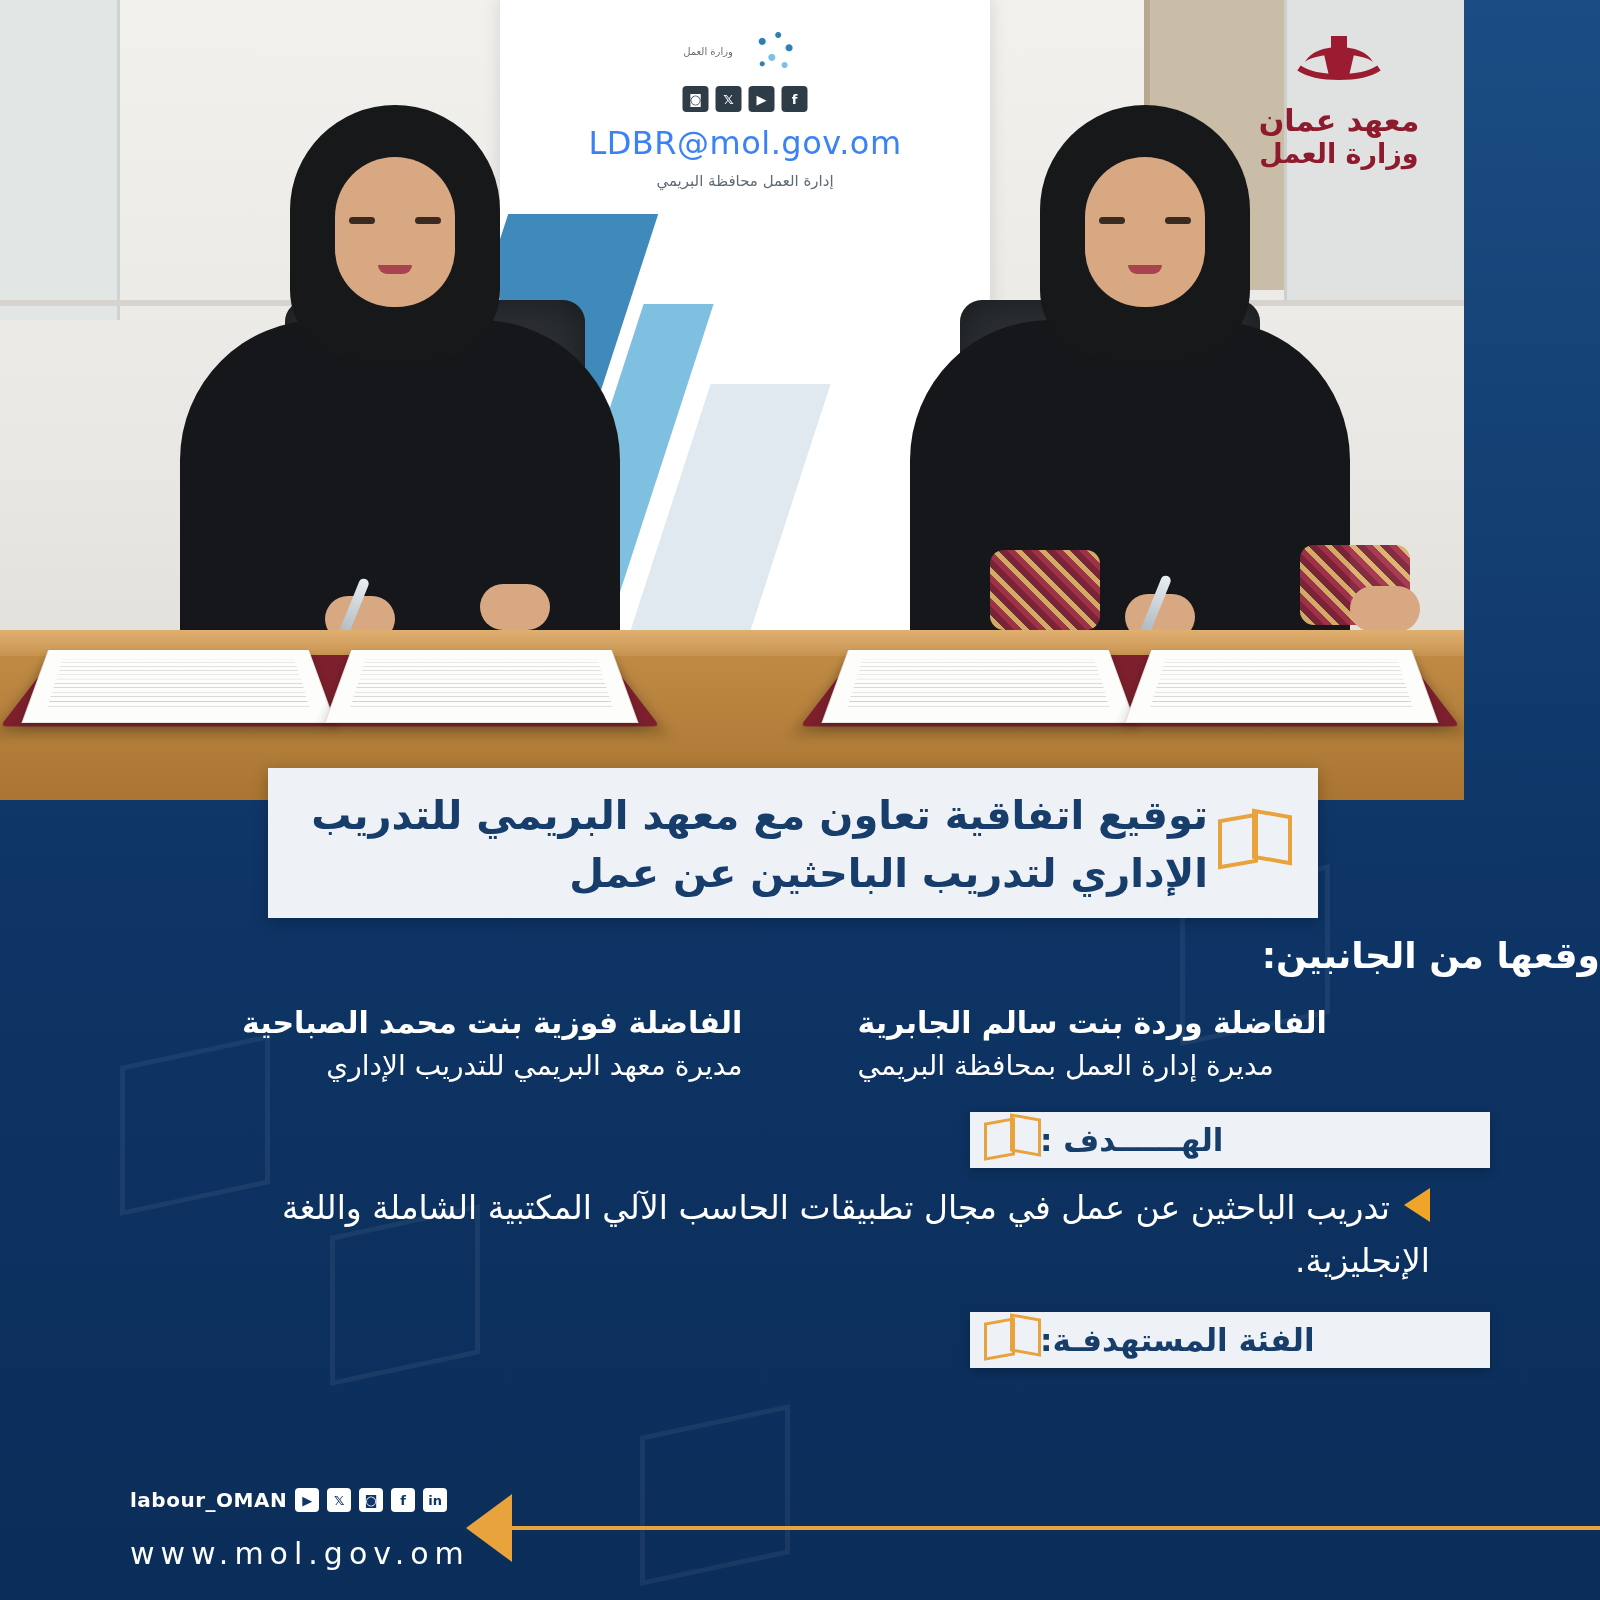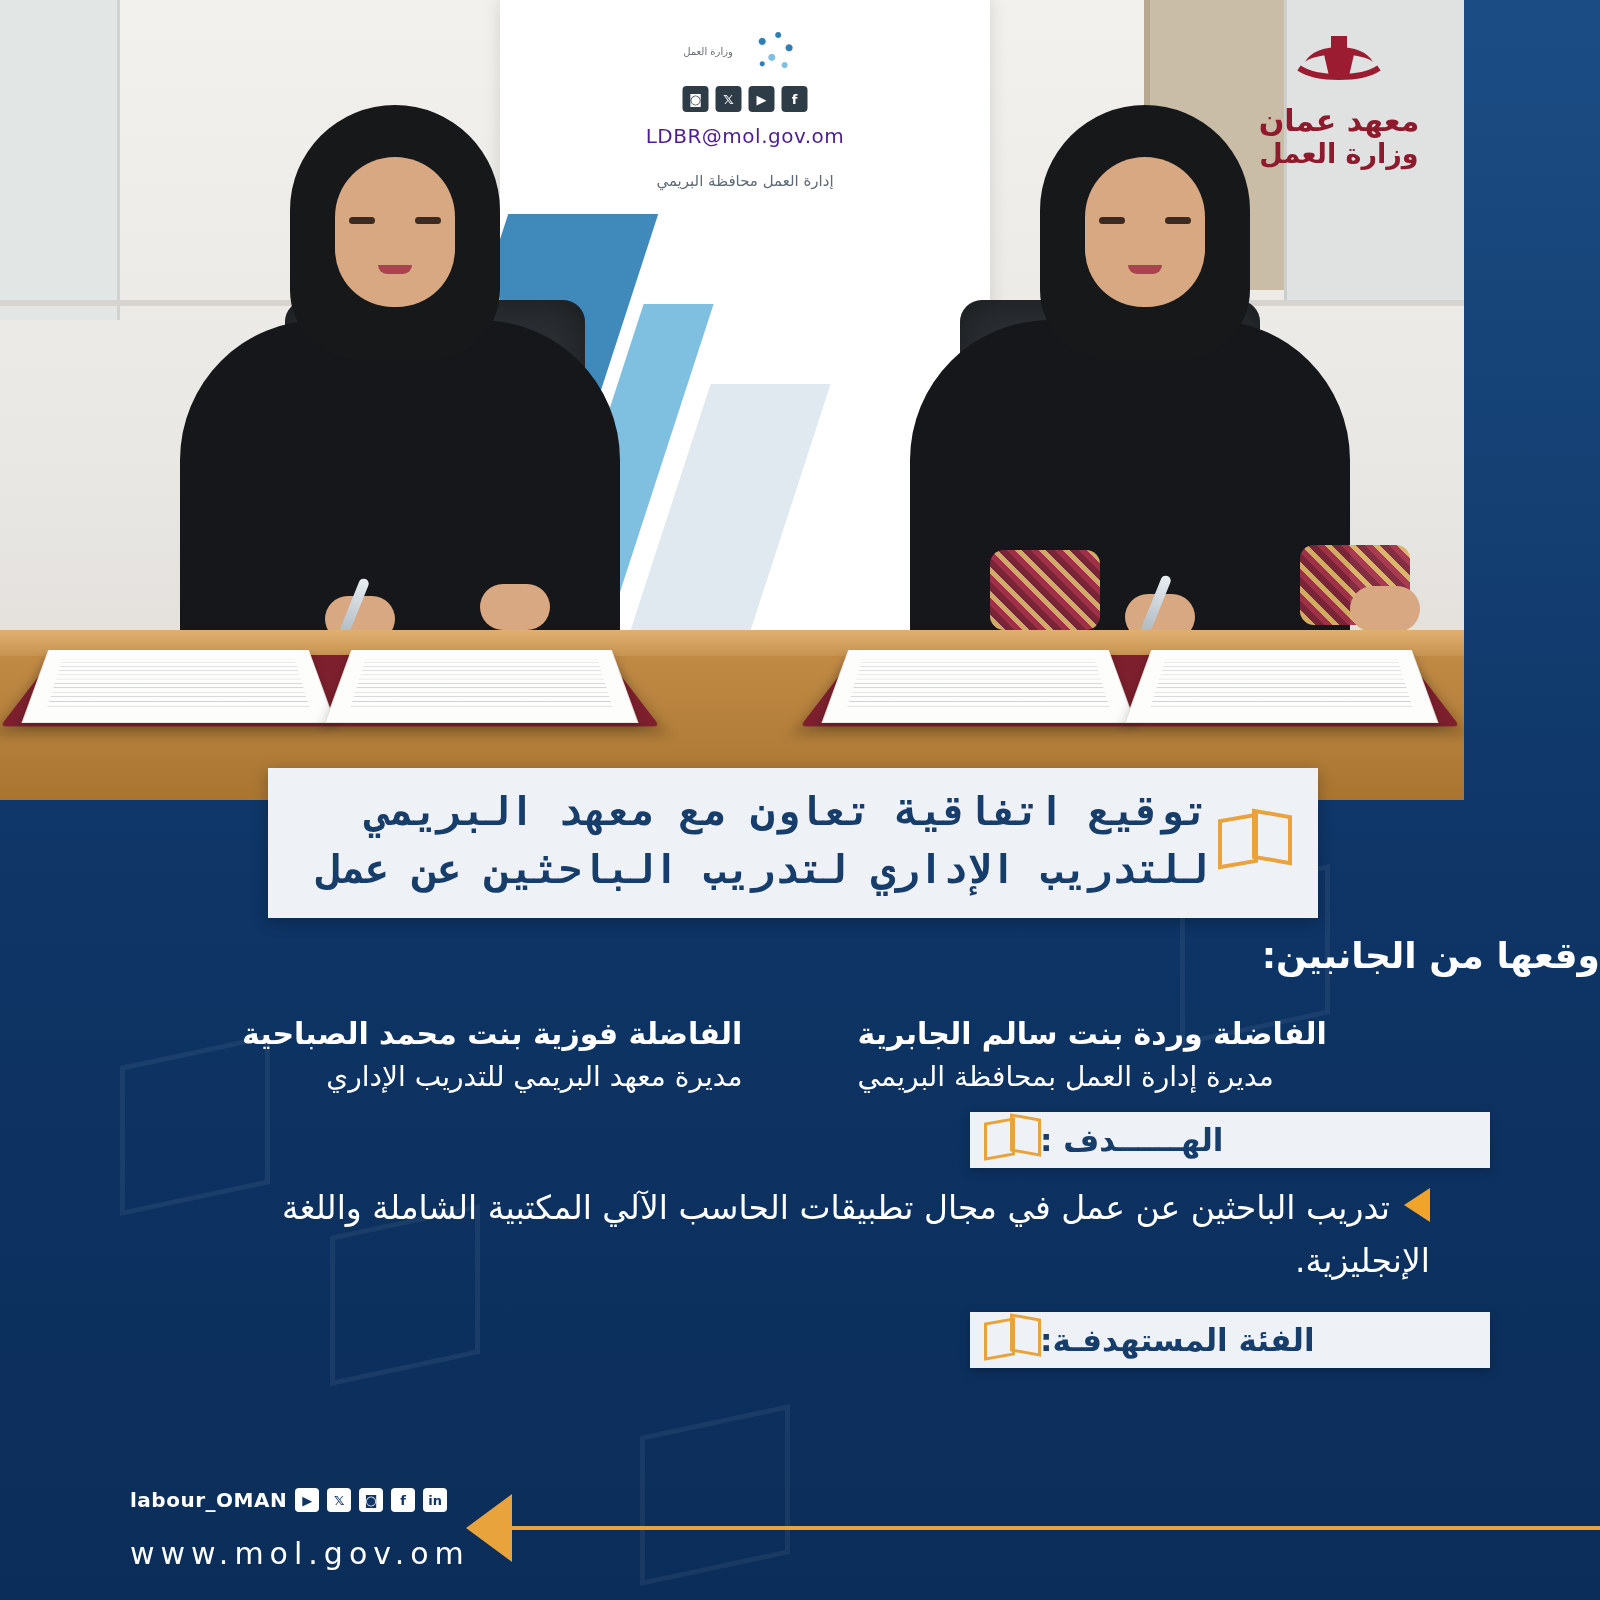--- a/index.html
+++ b/index.html
@@ -90,21 +90,21 @@
     position: absolute; left: 50%; top: 92px; transform: translateX(-50%);
     display: flex; gap: 7px;
   }
   .banner .b-social span {
     width: 26px; height: 26px; border-radius: 4px; background: #2e3c47;
     color: #fff; font-size: 13px; font-weight: bold;
     display: flex; align-items: center; justify-content: center;
   }
   .banner .b-email {
     position: absolute; left: 0; right: 0; top: 130px;
-    text-align: center; font-size: 20px; color: #4c1d95; letter-spacing: .5px;
+    text-align: center; font-size: 32px; color: #3b82f6; letter-spacing: .5px;
   }
   .banner .b-sub {
     position: absolute; left: 0; right: 0; top: 178px;
     text-align: center; font-size: 15px; color: #5d6a74;
     direction: rtl;
   }
   .table-top {
     position: absolute; left: 0; top: 630px; width: 1600px; height: 26px;
     background: linear-gradient(180deg, #e0b071, #c79350);
   }
@@ -197,21 +197,20 @@
   .ministry-logo .m-line2 { font-size: 27px; font-weight: bold; }
 
   
   .title-box {
     position: absolute; left: 268px; top: 768px;
     width: 1050px; min-height: 150px;
     background: #eef2f6;
     display: flex; align-items: center; justify-content: flex-start;
     padding: 18px 110px 16px 40px;
     box-shadow: 0 4px 14px rgba(0,0,0,.25);
-    font-family: Liberation Mono, monospace;
   }
   .title-box .t-text {
     color: #173e6b; font-size: 40px; font-weight: bold; line-height: 1.45;
     text-align: right; width: 100%;
   }
   .flag-icon {
     position: absolute; right: 26px; top: 50%; transform: translateY(-50%);
     width: 74px; height: 62px;
   }
   .flag-icon .f1, .flag-icon .f2 {
@@ -223,21 +222,21 @@
   
   .signed-by {
     position: absolute; top: 935px; left: 0; width: 1600px;
     text-align: right; color: #ffffff; font-size: 36px; font-weight: bold;
   }
   .signers {
     position: absolute; top: 1000px; left: 80px; width: 1440px;
     display: flex; justify-content: space-between;
     color: #ffffff;
   }
-  .signer { width: 46%; margin-top: 11px; }
+  .signer { width: 46%; }
   .signer.right-col { text-align: right; }
   .signer.left-col { text-align: left; }
   .signer .name { font-size: 30px; font-weight: bold; line-height: 1.5; }
   .signer .role { font-size: 28px; line-height: 1.5; }
 
   
   .section-head {
     position: absolute; right: 110px;
     width: 520px; height: 56px;
     background: #eef2f6;

